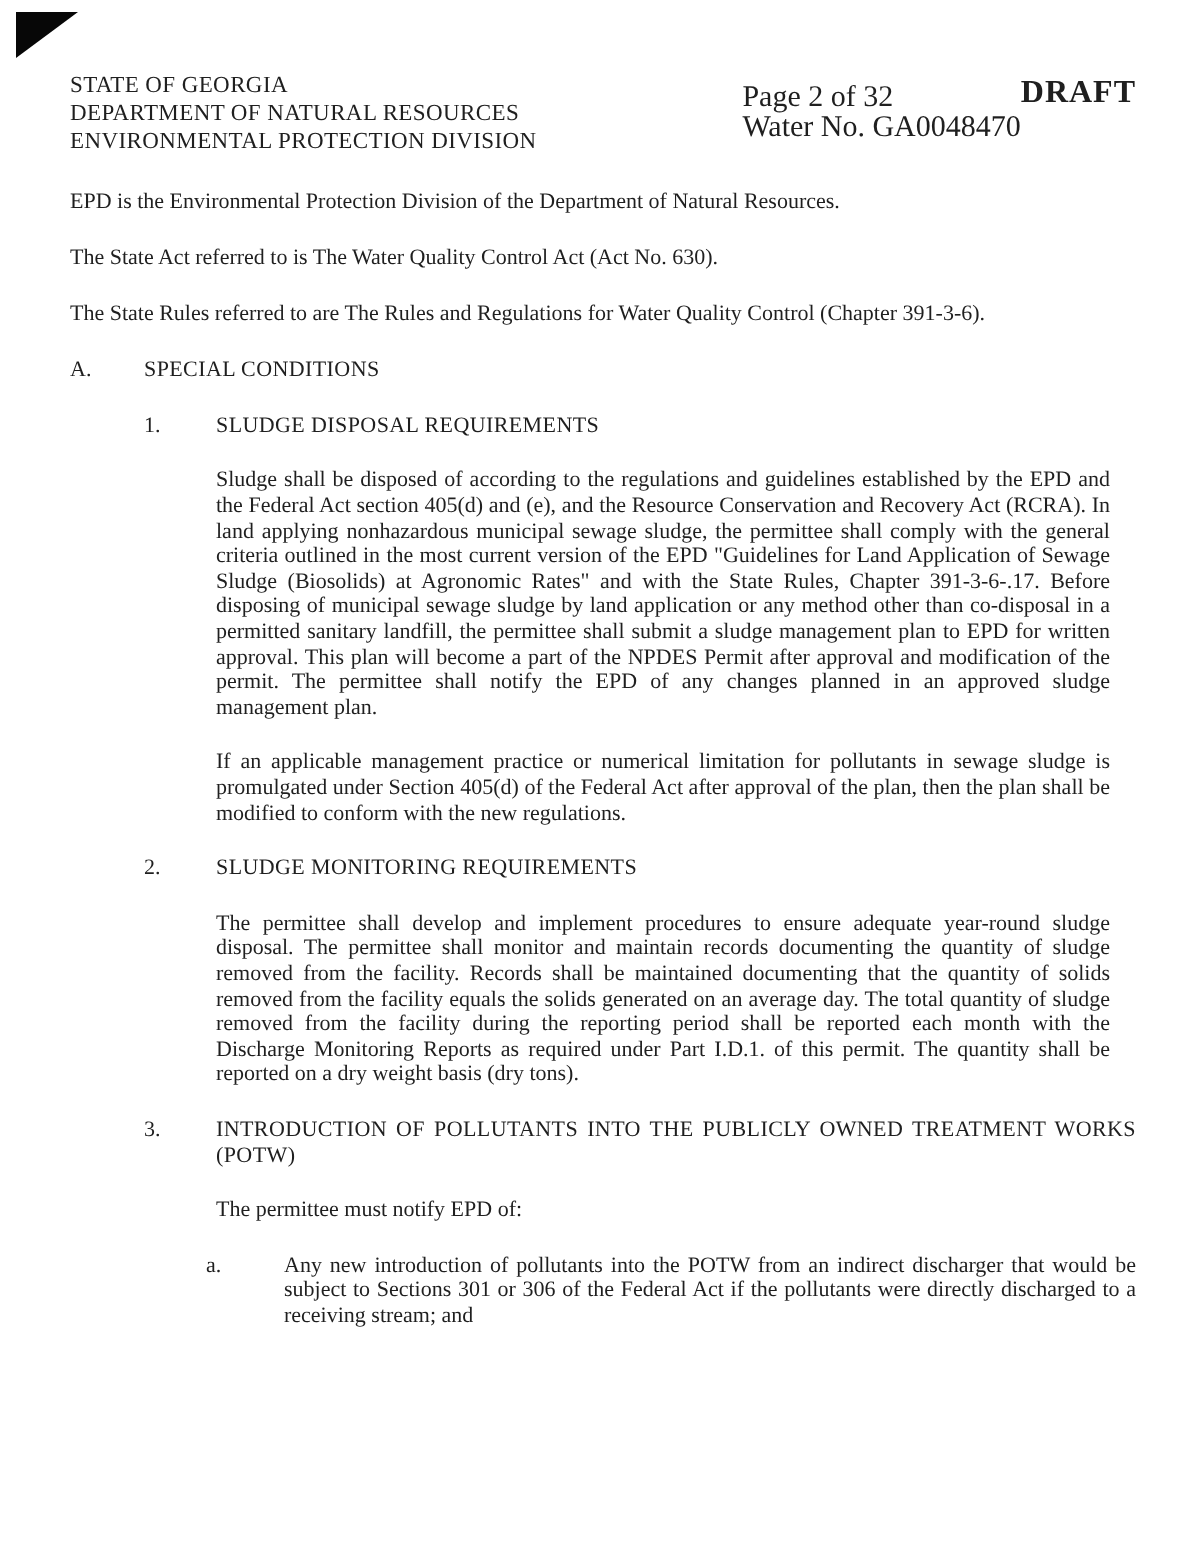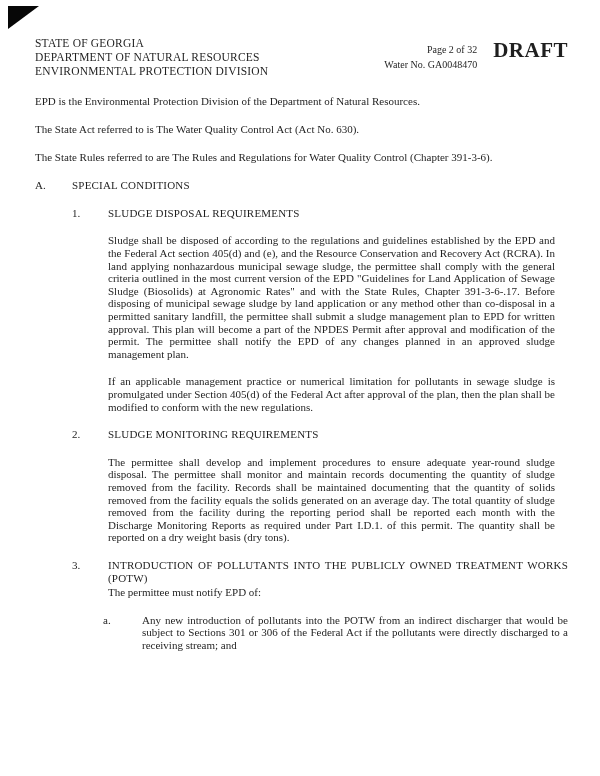--- a/index.html
+++ b/index.html
@@ -26,45 +26,45 @@
     border-right: 31px solid transparent;
   }
   .hdr {
     display: flex;
     justify-content: space-between;
     align-items: flex-start;
   }
   .agency { font-size: 11.5px; line-height: 14px; letter-spacing: 0.2px; }
   .agency div { white-space: nowrap; }
   .hdr-right { display: flex; align-items: flex-start; }
-  .page-permit { font-size: 10px; line-height: 15px; text-align: right; padding-top: 6px; font-family: Liberation Serif, serif; }
+  .page-permit { font-size: 15px; line-height: 15px; text-align: left; padding-top: 6px; font-family: Liberation Serif, serif; }
   .draft {
-    font-size: 21px; font-weight: bold; letter-spacing: 0.5px;
-    margin-left: 16px; padding-top: 2px;
+    font-size: 16px; font-weight: bold; letter-spacing: 0.5px;
+    margin-left: 0; padding-top: 2px;
     font-family: "Liberation Serif", serif;
   }
   .part-heading {
     margin-top: 16px;
     font-weight: bold;
     font-size: 11.8px;
     letter-spacing: 0.3px;
   }
   .body-text { font-size: 11px; line-height: 12.6px; }
   .intro { margin-top: 17px; }
   .intro p { margin: 0 0 15.5px 0; }
   .row { display: grid; margin: 0; }
   .row-a { grid-template-columns: 37px 1fr; margin-top: 9px; }
   .row-num { grid-template-columns: 36px 1fr; margin-left: 37px; margin-top: 15px; }
   .row-alpha { grid-template-columns: 39px 1fr; margin-left: 68px; margin-top: 15px; }
   .sec-label { }
   .sec-title { letter-spacing: 0.2px; text-align: justify; }
   .sec-body { margin-left: 73px; }
   .sec-body p { margin: 15px 13px 0 0; text-align: justify; }
   .row-alpha .item-text { text-align: justify; }
-  .notify { margin-left: 73px; margin-top: 2px; }
+  .notify { margin-left: 73px; margin-top: 15px; }
 </style>
 </head>
 <body>
 
 <div class="page">
 
   <div class="corner-artifact"></div>
 
   <div class="hdr">
     <div class="agency">

